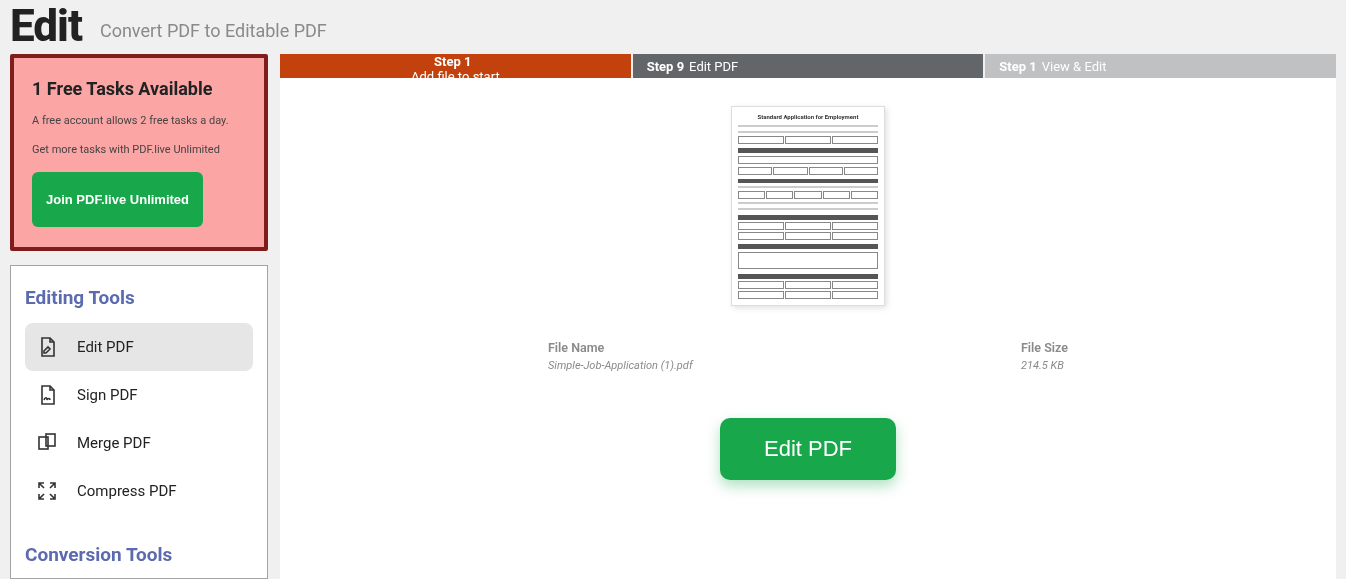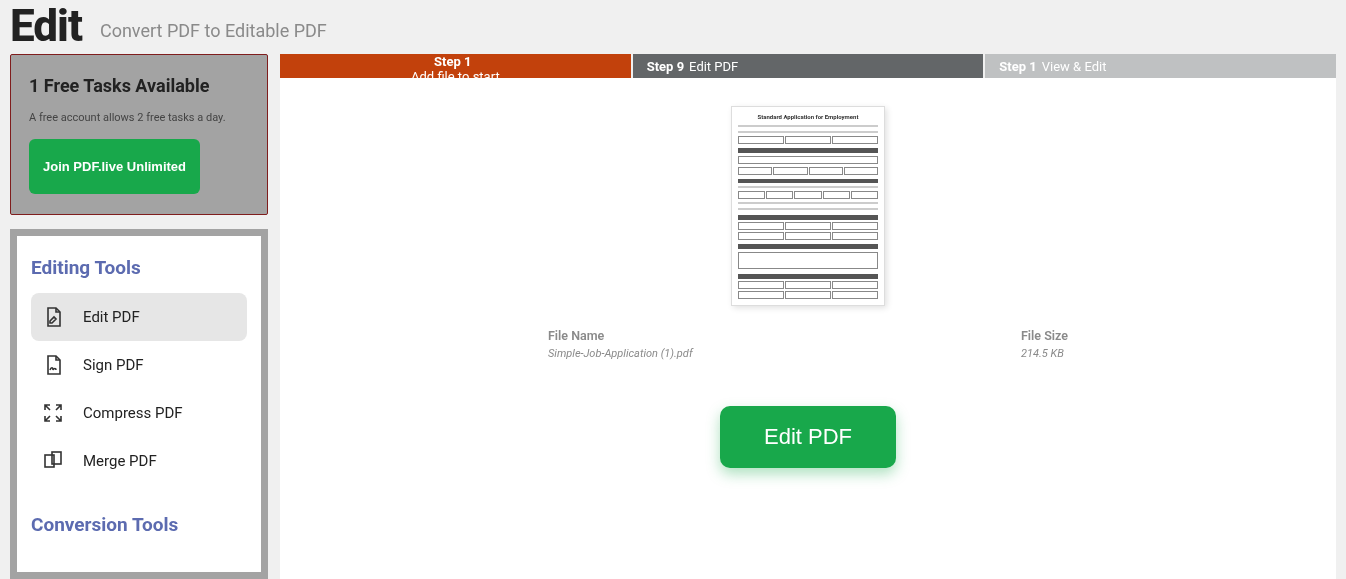--- a/index.html
+++ b/index.html
@@ -34,22 +34,22 @@
       height: calc(579px - 54px);
       gap: 12px;
       padding: 0 10px;
     }
     .sidebar {
       width: 258px;
       display: flex;
       flex-direction: column;
     }
     .upsell-card {
-      background: #a3a3a3;
-      border: 1px solid #7f1d1d;
+      background: #fca5a5;
+      border: 4px solid #7f1d1d;
       padding: 20px 18px;
       border-radius: 2px;
     }
     .upsell-title {
       font-size: 18px;
       font-weight: 700;
       color: #222;
       margin-bottom: 14px;
     }
     .upsell-text {
@@ -65,21 +65,21 @@
       border-radius: 6px;
       padding: 20px 14px;
       font-size: 13px;
       font-weight: 600;
       cursor: pointer;
     }
 
     .tools-panel {
       margin-top: 14px;
       background: #fff;
-      border: 7px solid #a3a3a3;
+      border: 1px solid #a3a3a3;
       height: 100%;
       padding: 20px 14px;
       position: relative;
       overflow-y: auto;
     }
     .tools-panel::-webkit-scrollbar { width: 10px; }
     .tools-panel::-webkit-scrollbar-thumb { background: #c1c1c1; border-radius: 4px; }
     .tools-panel::-webkit-scrollbar-track { background: transparent; }
 
     .tools-heading {
@@ -168,21 +168,21 @@
     }
     .preview-line { height: 2px; background: #ccc; margin: 1px 0; }
     .preview-box { height: 8px; border: 0.5px solid #888; margin: 1px 0; }
     .preview-head { height: 5px; background: #555; margin-top:2px; }
     .preview-row { display:flex; gap:1px; }
     .preview-row > div { flex:1; height: 8px; border:0.5px solid #888;}
 
     .meta-row {
       display: flex;
       width: 520px;
-      margin-top: 22px;
+      margin-top: 34px;
       justify-content: space-between;
     }
     .meta-col { display:flex; flex-direction: column; gap:4px;}
     .meta-label { font-size: 12.5px; color: #8a8a8a; font-weight:600;}
     .meta-value { font-size: 11px; color: #8a8a8a; font-style: italic; }
 
     .editpdf-btn {
       margin-top: 46px;
       background: #18a84b;
       color: #fff;
@@ -201,20 +201,21 @@
 <div class="app-header">
   <div class="app-title">Edit</div>
   <div class="app-subtitle">Convert PDF to Editable PDF</div>
 </div>
 
 <div class="layout">
   <div class="sidebar">
     <div class="upsell-card">
       <div class="upsell-title">1 Free Tasks Available</div>
       <div class="upsell-text">A free account allows 2 free tasks a day.</div>
+      <div class="upsell-text">Get more tasks with PDF.live Unlimited</div>
       <button class="join-btn">Join PDF.live Unlimited</button>
     </div>
 
     <div class="tools-panel">
       <div class="tools-heading">Editing Tools</div>
 
       <div class="tool-item active">
         <span class="tool-icon">
           <svg viewBox="0 0 24 24" fill="none" stroke="#333" stroke-width="1.6">
             <path d="M7 3h8l4 4v14H7z"></path>
@@ -227,44 +228,44 @@
 
       <div class="tool-item">
         <span class="tool-icon">
           <svg viewBox="0 0 24 24" fill="none" stroke="#333" stroke-width="1.6">
             <path d="M7 3h8l4 4v14H7z"></path>
               <path d="M15 3v4h4"></path>
             <path d="M9 17c1-3 3-3 3 0 1-2 3-2 3 0"></path>
           </svg>
         </span>
         <span>Sign PDF</span>
+      </div>
+
+      <div class="tool-item">
+        <span class="tool-icon">
+          <svg viewBox="0 0 24 24" fill="none" stroke="#333" stroke-width="1.6">
+            <rect x="4" y="6" width="9" height="12"></rect>
+            <rect x="11" y="3" width="9" height="12"></rect>
+          </svg>
+        </span>
+        <span>Merge PDF</span>
       </div>
 
       <div class="tool-item">
         <span class="tool-icon">
           <svg viewBox="0 0 24 24" fill="none" stroke="#333" stroke-width="1.6">
             <path d="M4 4l5 5M4 9V4h5"></path>
               <path d="M20 4l-5 5M20 9V4h-5"></path>
             <path d="M4 20l5-5M4 15v5h5"></path>
               <path d="M20 20l-5-5M20 15v5h-5"></path>
           </svg>
         </span>
         <span>Compress PDF</span>
       </div>
 
-      <div class="tool-item">
-        <span class="tool-icon">
-          <svg viewBox="0 0 24 24" fill="none" stroke="#333" stroke-width="1.6">
-            <rect x="4" y="6" width="9" height="12"></rect>
-            <rect x="11" y="3" width="9" height="12"></rect>
-          </svg>
-        </span>
-        <span>Merge PDF</span>
-      </div>
-
       <div class="tools-heading2">Conversion Tools</div>
     </div>
   </div>
 
   <div class="main">
     <div class="steps">
       <div class="step s1">
         <span class="step-bold">Step 1</span>
         <span>Add file to start</span>
       </div>

